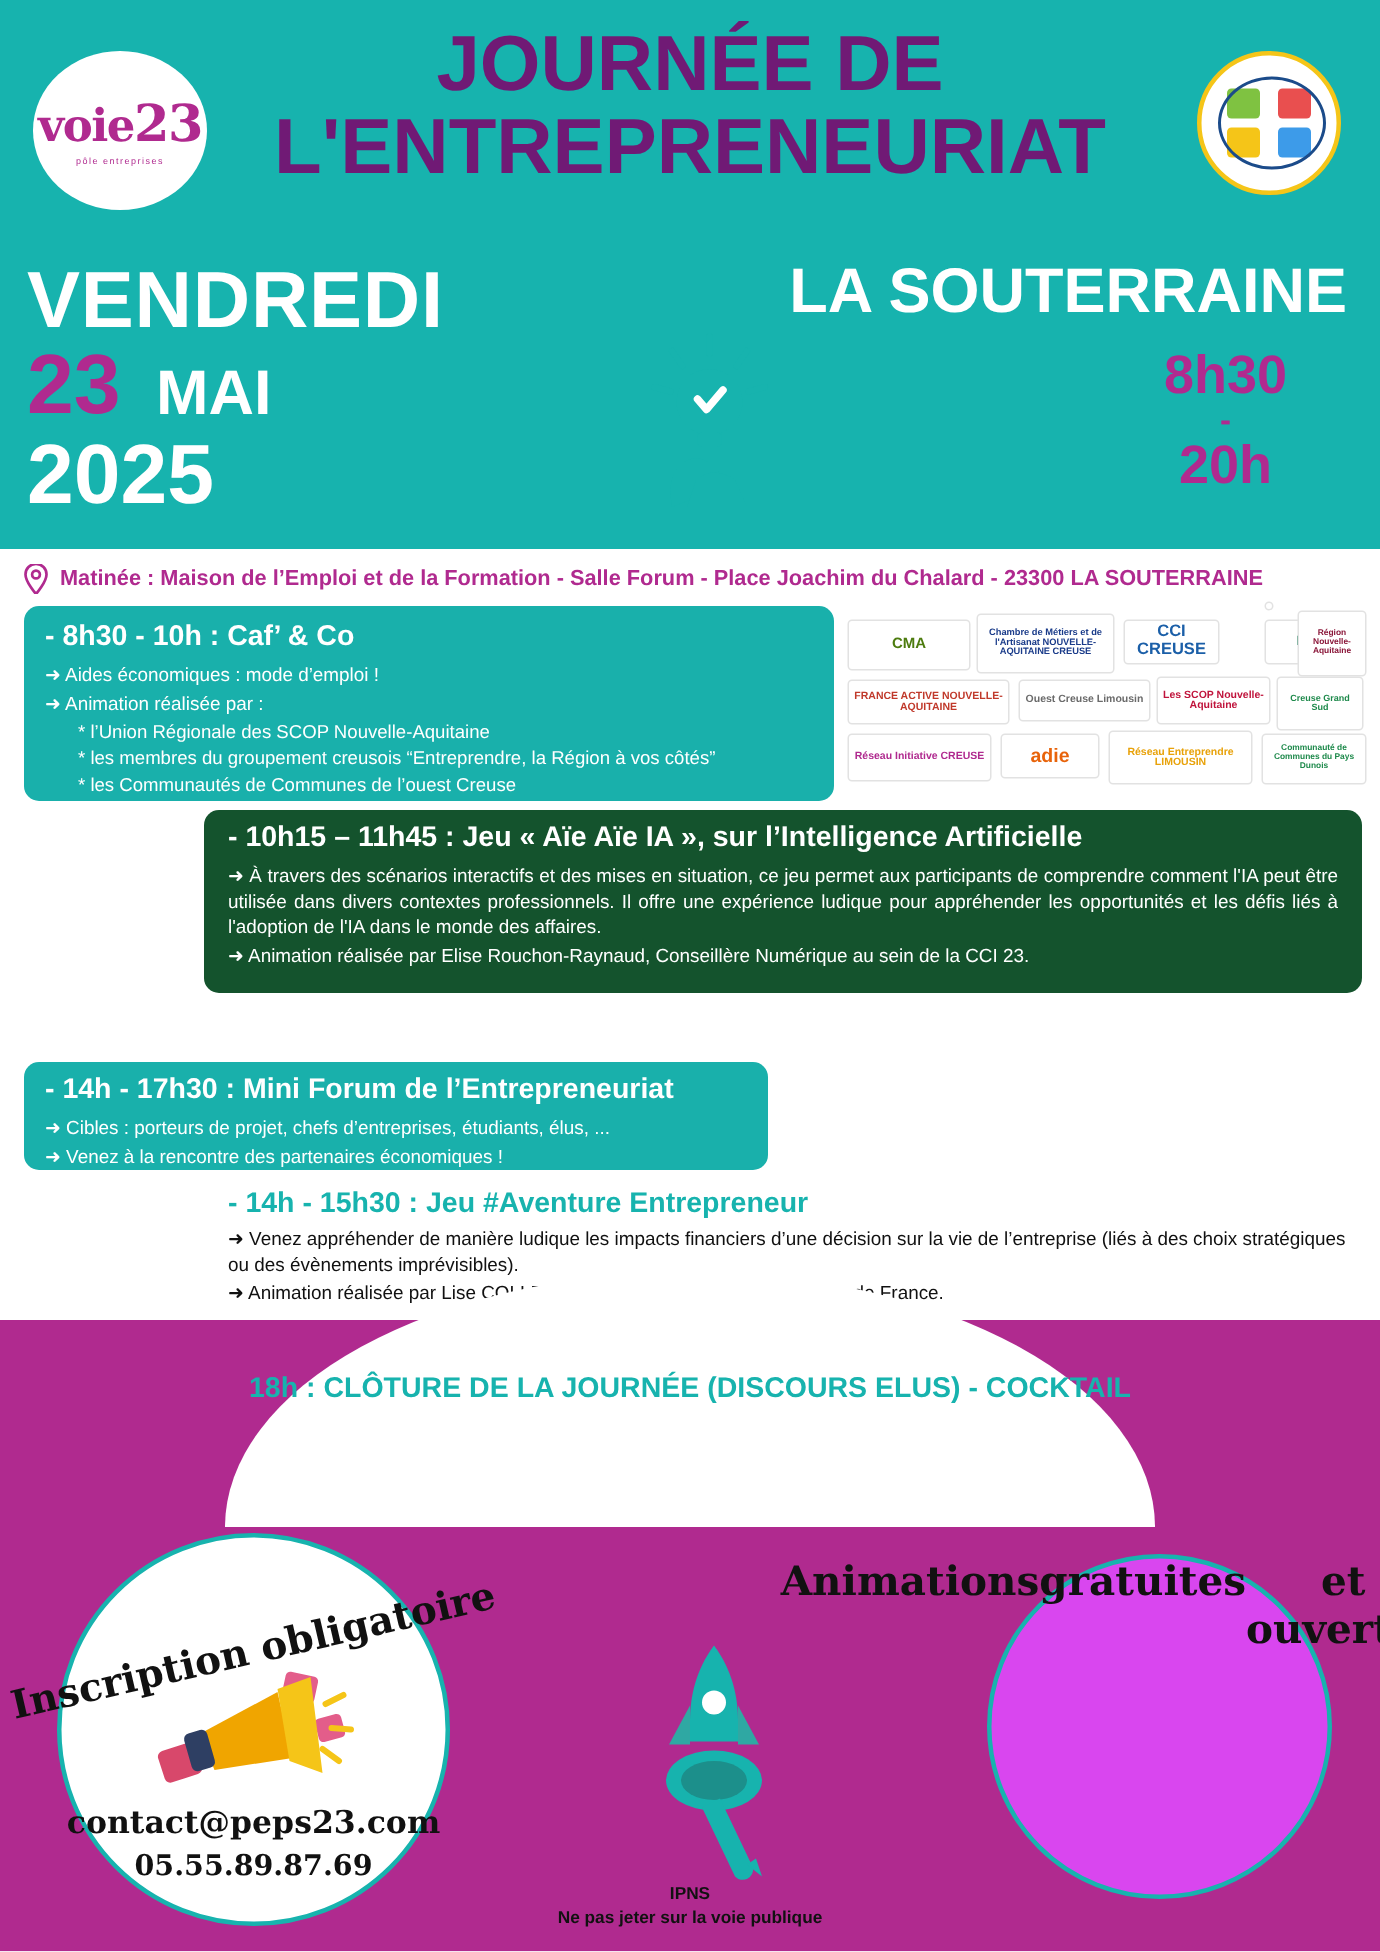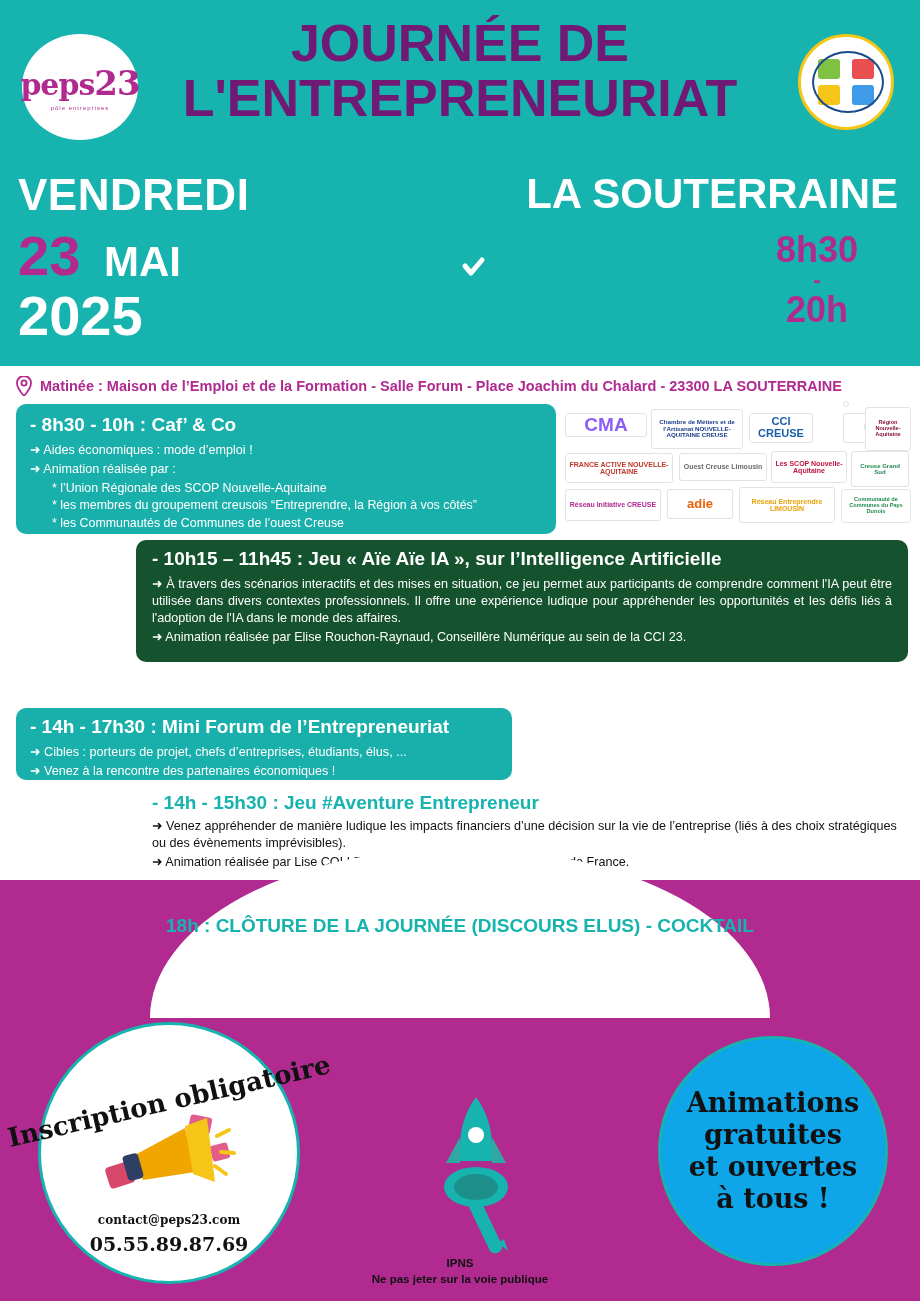--- a/index.html
+++ b/index.html
@@ -49,21 +49,21 @@
   .title {
     position:absolute; left:0; top:16px; width:920px; text-align:center;
     font-family:Liberation Sans, sans-serif;
     font-weight:bold; font-size:52px; line-height:1.06; color:#701a75;
     letter-spacing:0px;
   }
   .title .l2 { display:block; }
 
   .vendredi {
     position:absolute; left:18px; top:170px;
-    font-weight:bold; font-size:44px; color:#ffffff; letter-spacing:0.5px;
+    font-weight:bold; font-size:53px; color:#ffffff; letter-spacing:0.5px;
   }
   .date-23 {
     position:absolute; left:18px; top:228px;
     font-weight:bold; font-size:56px; color:#b02a8f; line-height:1;
   }
   .date-mai {
     position:absolute; left:104px; top:238px;
     font-weight:bold; font-size:42px; color:#ffffff;
   }
   .date-2025 {
@@ -125,27 +125,27 @@
     border-radius:50%; background:#ffffff; border:3px solid #17b3ae;
     display:flex; flex-direction:column; align-items:center; justify-content:flex-end;
     padding-bottom:26px;
   }
   .insc-text {
     position:absolute; left:50%; top:76px; transform:translate(-50%,-50%) rotate(-13deg);
     font-family:"DejaVu Serif", serif; font-weight:bold; font-size:26px; color:#111;
     white-space:nowrap;
   }
   .megaphone { position:absolute; left:50%; top:128px; transform:translate(-50%,-50%); width:140px; height:86px;}
-  .circle-left .mail { font-family:"DejaVu Serif", serif; font-weight:bold; font-size:12px; color:#111; margin-bottom:6px;}
+  .circle-left .mail { font-family:"DejaVu Serif", serif; font-weight:bold; font-size:21px; color:#111; margin-bottom:6px;}
   .circle-left .tel { font-family:"DejaVu Serif", serif; font-weight:bold; font-size:19px; color:#111; }
 
   .circle-right {
     position:absolute; right:32px; top:1036px; width:230px; height:230px;
-    border-radius:50%; background:#0ea5e9; border:3px solid #17b3ae;
-    display:flex; flex-direction:column; align-items:center; justify-content:center;
+    border-radius:50%; background:#d946ef; border:3px solid #17b3ae;
+    display:flex; flex-direction:row; align-items:flex-start; justify-content:center;
     text-align:center;
   }
   .circle-right span {
     font-family:"DejaVu Serif", serif; font-weight:bold; font-size:27px; color:#111; line-height:1.18;
   }
 
   .rocket { position:absolute; left:424px; top:1095px; width:104px; height:160px; }
 
   .ipns {
     position:absolute; left:0; bottom:14px; width:920px; text-align:center;
@@ -154,21 +154,21 @@
 </style>
 </head>
 <body>
 
 <div class="poster">
 
   <div class="header-band"></div>
 
   <div class="logo-peps">
     <div class="pw">
-      <span>peps</span><span class="num">23</span>
+      <span>voie</span><span class="num">23</span>
     </div>
     <div class="sub">pôle entreprises</div>
   </div>
 
   <div class="logo-cd">
     <div class="inner">
       <div class="sq s1"></div>
       <div class="sq s2"></div>
       <div class="sq s3"></div>
       <div class="sq s4"></div>
@@ -222,21 +222,21 @@
   <div class="box box-teal" style="left:16px; top:404px; width:540px; height:130px; padding:10px 14px;">
     <h3>- 8h30 - 10h : Caf’ &amp; Co</h3>
     <p>➜ Aides économiques : mode d’emploi !</p>
     <p>➜ Animation réalisée par :</p>
     <div class="sub">* l’Union Régionale des SCOP Nouvelle-Aquitaine</div>
     <div class="sub">* les membres du groupement creusois “Entreprendre, la Région à vos côtés”</div>
     <div class="sub">* les Communautés de Communes de l’ouest Creuse</div>
   </div>
 
   <div class="partners">
-    <div class="plogo" style="left:0px;   top:6px;  width:82px; height:24px; color:#8b5cf6; font-size:19px;">CMA</div>
+    <div class="plogo" style="left:0px;   top:6px;  width:82px; height:34px; color:#4d7c0f; font-size:10px;">CMA</div>
     <div class="plogo" style="left:86px;  top:2px;  width:92px; height:40px; font-size:6.2px; color:#1b3c8a;">Chambre de Métiers et de l'Artisanat NOUVELLE-AQUITAINE CREUSE</div>
     <div class="plogo" style="left:184px; top:6px;  width:64px; height:30px; font-size:11px; color:#1b5fa8;">CCI CREUSE</div>
     <div class="plogo" style="left:278px; top:6px;  width:62px; height:30px; font-size:9px; color:#0f7a52;">BGE</div>
     <div class="plogo" style="left:278px; top:-6px; width:0px;  height:0px;"></div>
     <div class="plogo" style="left:300px; top:0px;  width:46px; height:44px; font-size:5.6px; color:#8a1538;">Région Nouvelle-Aquitaine</div>
     <div class="plogo" style="left:0px;   top:46px; width:108px; height:30px; font-size:7px; color:#c0392b;">FRANCE ACTIVE NOUVELLE-AQUITAINE</div>
     <div class="plogo" style="left:114px; top:46px; width:88px;  height:28px; font-size:7px; color:#6b6b6b;">Ouest Creuse Limousin</div>
     <div class="plogo" style="left:206px; top:44px; width:76px;  height:32px; font-size:7px; color:#c0143c;">Les SCOP Nouvelle-Aquitaine</div>
     <div class="plogo" style="left:286px; top:44px; width:58px;  height:36px; font-size:6px; color:#1f8a4c;">Creuse Grand Sud</div>
     <div class="plogo" style="left:0px;   top:82px; width:96px;  height:32px; font-size:7px; color:#b02a8f;">Réseau Initiative CREUSE</div>

